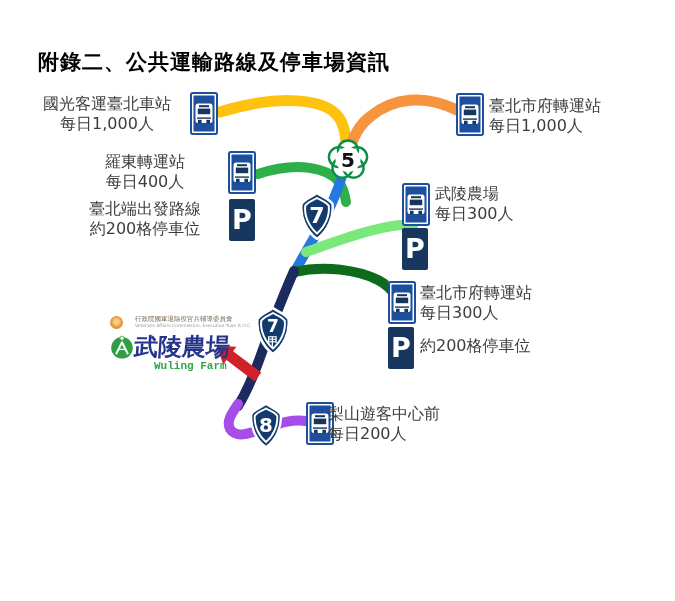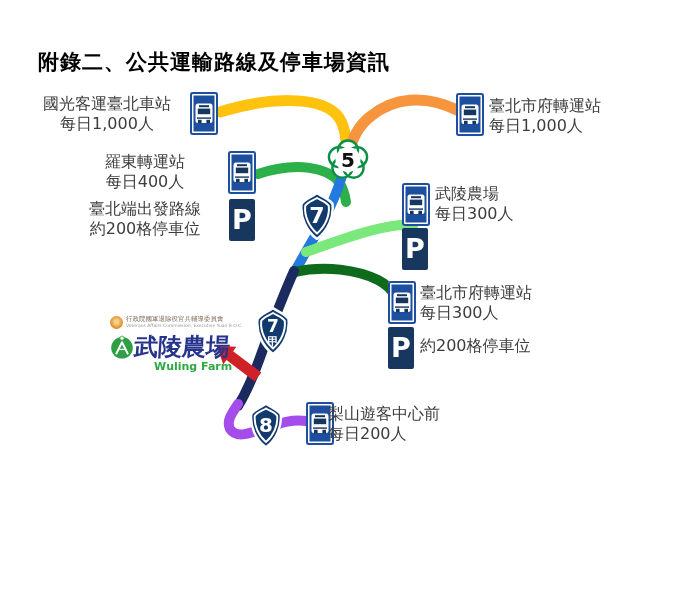--- a/index.html
+++ b/index.html
@@ -12,28 +12,28 @@
   .lbl{font-size:16px;line-height:20px;color:#3d3d3d;white-space:nowrap;}
   .lbl.r{text-align:center;}
   .bus-sign{width:28px;height:43px;background:#1d4f9e;border-radius:3px;
             box-shadow:inset 0 0 0 2px #1d4f9e, inset 0 0 0 3.5px #ffffff;
             display:flex;align-items:center;justify-content:center;}
   .p-sign{width:26px;height:42px;background:#17375e;border-radius:2px;color:#fff;
           font-weight:bold;font-size:27px;line-height:42px;text-align:center;}
   .note{left:28px;top:456px;width:630px;font-family:"DejaVu Serif","Liberation Serif",serif;
         font-size:18px;line-height:31px;color:#1f3864;letter-spacing:1px;}
   .wuling{left:110px;top:316px;width:120px;}
-  .wl-head{display:flex;align-items:flex-start;gap:3px;}
+  .wl-head{display:flex;align-items:flex-start;gap:12px;}
   .wl-seal{width:13px;height:13px;border-radius:50%;background:radial-gradient(circle at 50% 45%, #f6d089 20%, #e59a3c 55%, #c96a1f 100%);flex:0 0 auto;}
   .wl-org{font-size:6.5px;line-height:7px;color:#7a6a55;white-space:nowrap;}
   .wl-org-en{font-size:4.5px;line-height:6px;color:#9a9a9a;white-space:nowrap;}
   .wl-main{display:flex;align-items:center;margin-top:2px;}
   .wl-name{font-family:"DejaVu Serif","Liberation Serif",serif;font-weight:bold;
            font-size:24px;color:#27348b;white-space:nowrap;transform:skewX(-4deg);}
-  .wl-en{margin-left:44px;margin-top:-3px;font-size:11px;font-weight:bold;color:#2ea944;white-space:nowrap;}
+  .wl-en{margin-left:44px;margin-top:-3px;font-size:11px;font-weight:bold;color:#2ea944;white-space:nowrap;font-family:Liberation Mono, monospace;}
 </style>
 </head>
 <body>
 
 <div class="stage">
 
   <svg class="routes">
     <path d="M 220,112 C 268,97 318,96 336,114 C 345,123 346,138 347,153" fill="none" stroke="#FFC20E" stroke-width="11" stroke-linecap="round"></path>
     <path d="M 457,110 C 424,94 393,98 371,116 C 359,125 352,139 349,153" fill="none" stroke="#F7943E" stroke-width="11" stroke-linecap="round"></path>
     <path d="M 258,174 C 298,161 328,168 339,182 C 343,188 345,194 346,202" fill="none" stroke="#2DB04A" stroke-width="10" stroke-linecap="round"></path>

